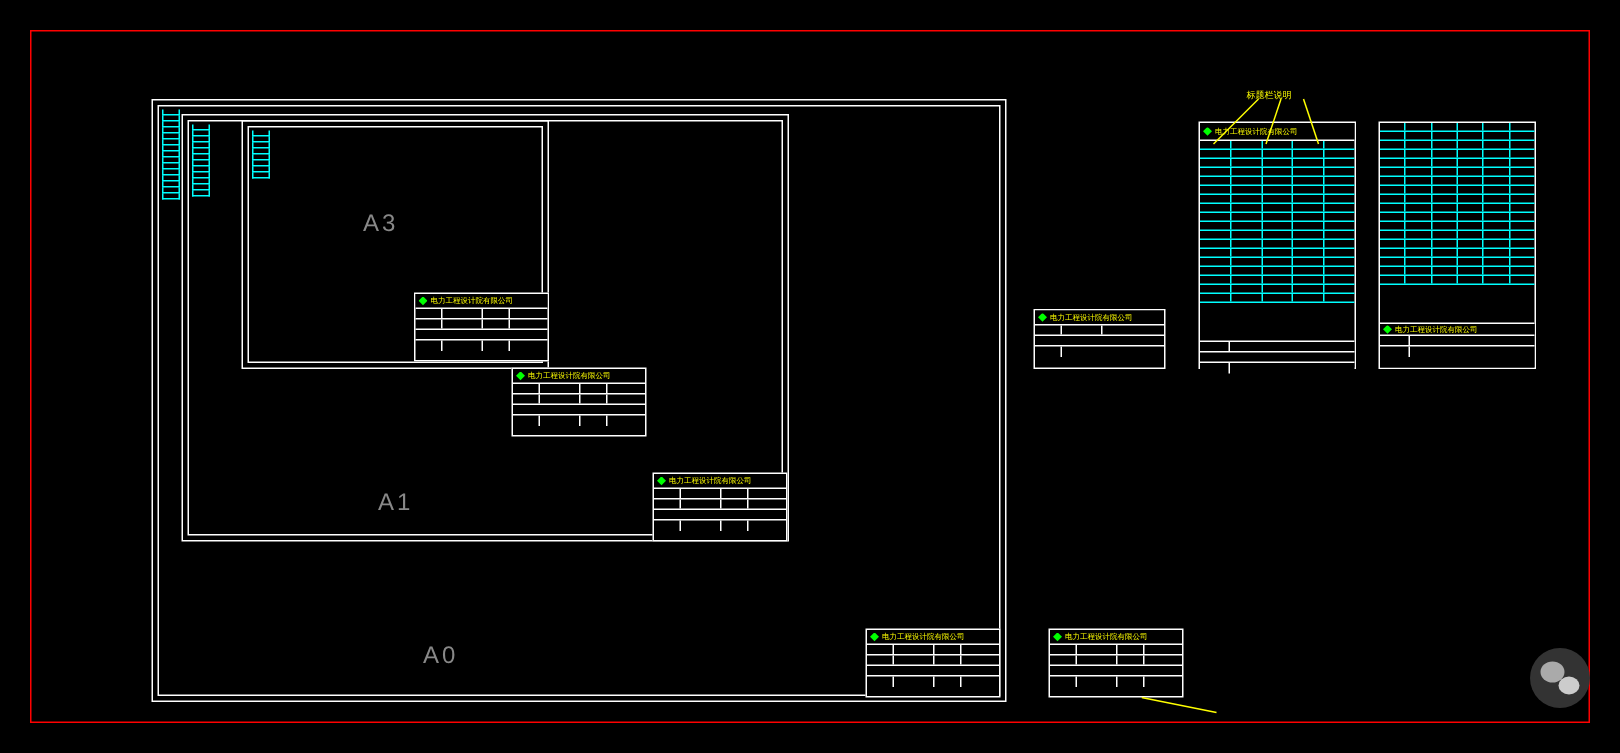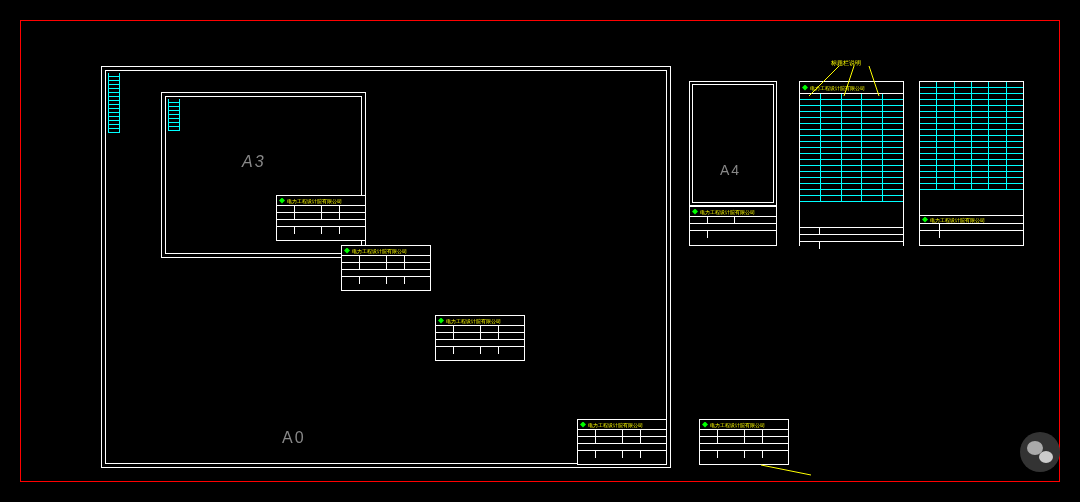--- a/index.html
+++ b/index.html
@@ -178,23 +178,41 @@
         <div></div>
         <div></div>
         <div></div>
         <div></div>
         <div></div>
         <div></div>
     </div>
     <span class="frame-label" style="left:180px; bottom:20px;">A0</span>
   </div>
 
-
-
-  <div class="frame" style="left:140px; top:71px; width:205px; height:166px;font-style:italic;">
+  <div class="frame" style="left:100px; top:55px; width:405px; height:285px;">
+    <div class="frame" style="left:3px; top:3px; right:3px; bottom:3px;"></div>
+    <div class="revision-strip" style="left:6px; top:6px; height:60px;">
+      <div></div>
+        <div></div>
+        <div></div>
+        <div></div>
+        <div></div>
+        <div></div>
+        <div></div>
+        <div></div>
+        <div></div>
+        <div></div>
+        <div></div>
+        <div></div>
+    </div>
+    <span class="frame-label" style="left:130px; bottom:15px;">A1</span>
+  </div>
+
+
+  <div class="frame" style="left:140px; top:59px; width:205px; height:166px;">
     <div class="frame" style="left:3px; top:3px; right:3px; bottom:3px;"></div>
     <div class="revision-strip" style="left:6px; top:6px; height:40px;">
       <div></div>
         <div></div>
         <div></div>
         <div></div>
         <div></div>
         <div></div>
         <div></div>
         <div></div>
@@ -335,24 +353,20 @@
         <div class="tb-cell" style="flex:1;border-right:none"></div>
       </div>
     <div class="tb-row" style="border-bottom:none">
         <div class="tb-cell" style="width:18px"></div>
         <div class="tb-cell" style="width:27px"></div>
         <div class="tb-cell" style="width:18px"></div>
         <div class="tb-cell" style="flex:1;border-right:none"></div>
       </div>
   </div>
 
-  <div class="a4-portrait" style="left:668px; top:60px; width:88px; height:125px;">
-    <div class="frame" style="left:2px; top:2px; right:2px; bottom:2px;"></div>
-    <span class="frame-label" style="left:30px; top:80px; font-size:14px;">A4</span>
-  </div>
   <div class="title-block" style="left:668px; top:185px; width:88px; height:40px;">
     <div class="tb-header">
         <div class="logo"></div>
         <span class="title">电力工程设计院有限公司</span>
       </div>
     <div class="tb-row">
         <div class="tb-cell" style="width:18px"></div>
         <div class="tb-cell" style="width:27px"></div>
         <div class="tb-cell" style="flex:1;border-right:none"></div>
       </div>

